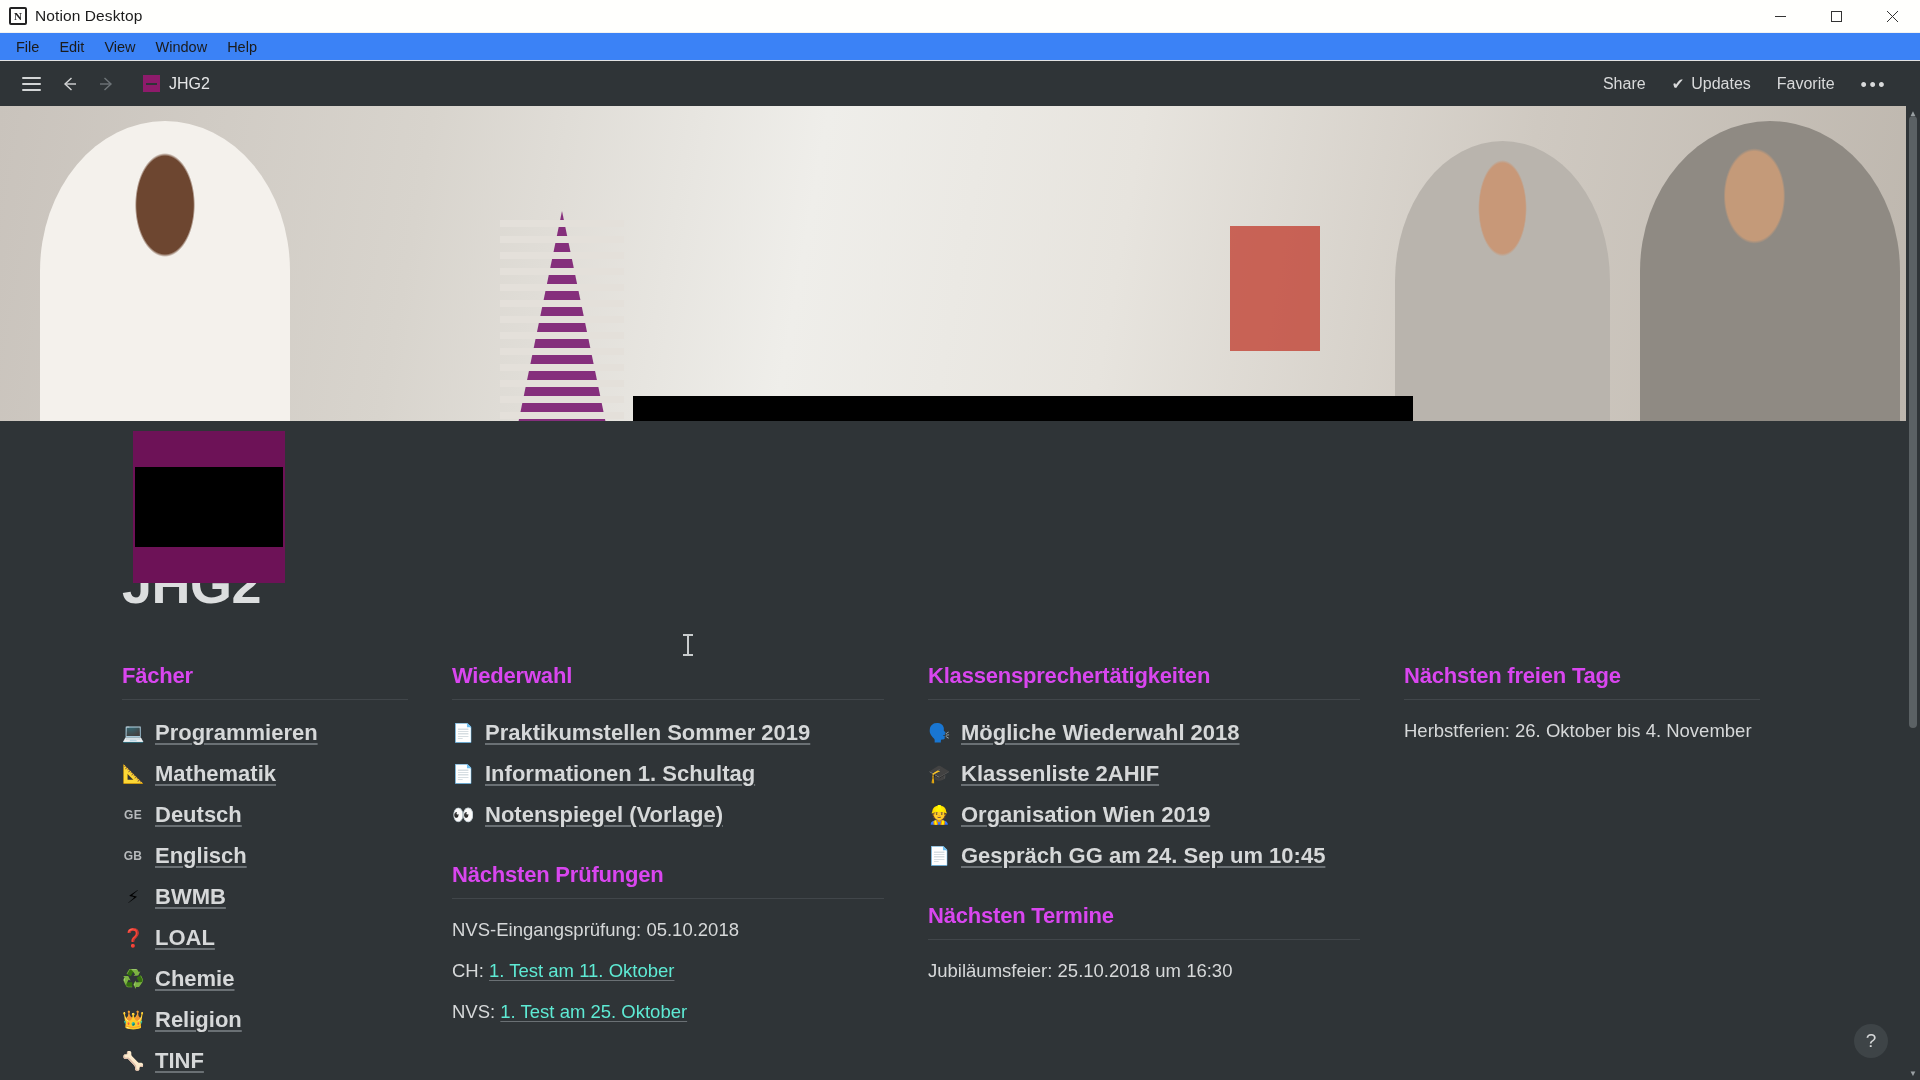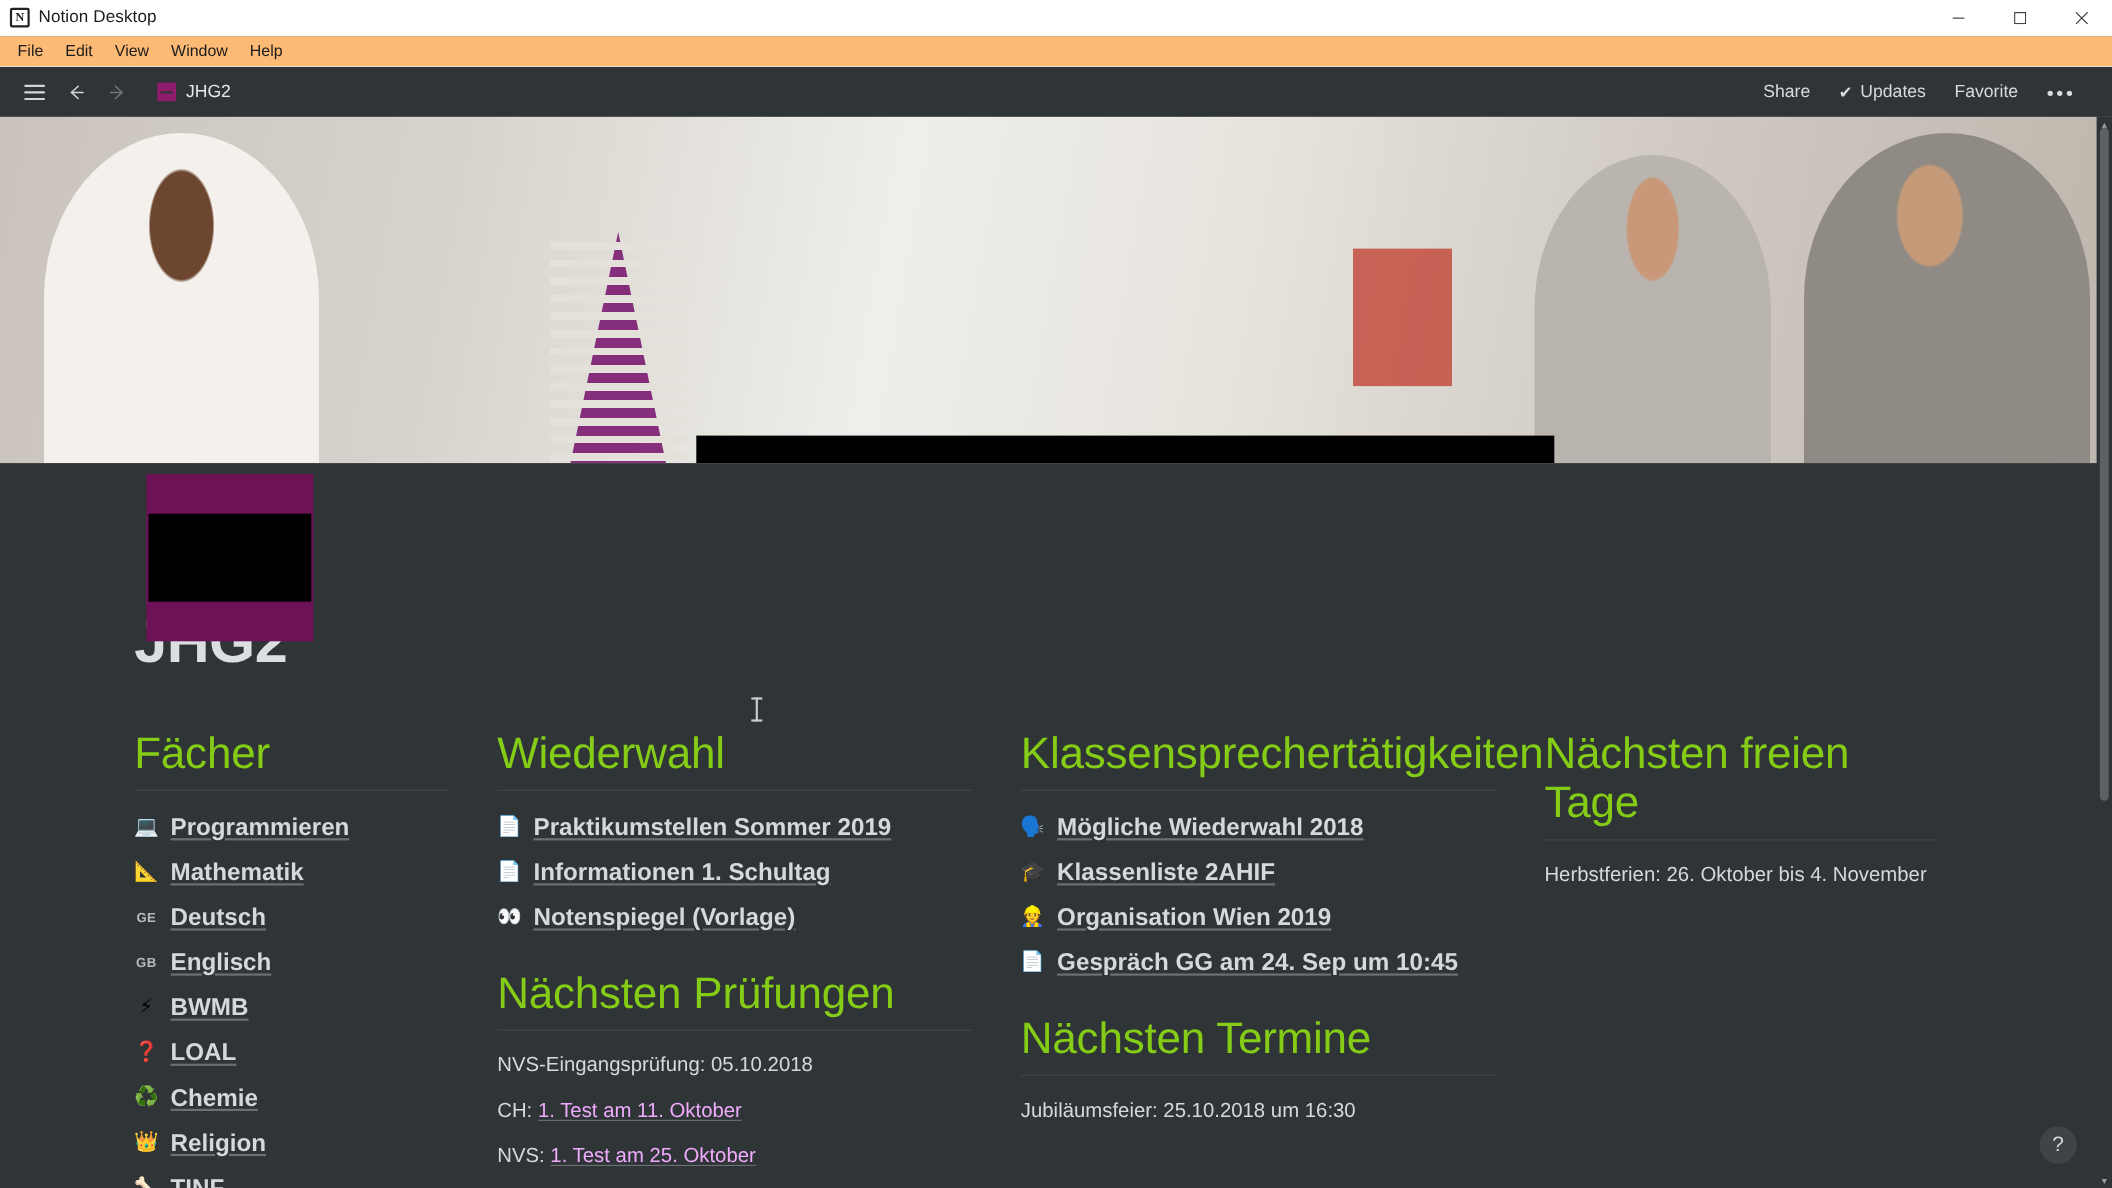--- a/index.html
+++ b/index.html
@@ -27,21 +27,21 @@
   .tb-spacer { flex: 1; }
   .tb-btn {
     width: 56px; height: 33px;
     display: flex; align-items: center; justify-content: center;
     color: #333;
   }
   .tb-btn svg { display: block; }
 
   
   .menubar {
-    height: 28px; background: #fdba74;
+    height: 28px; background: #3b82f6;
     display: flex; align-items: center; padding-left: 6px;
     border-bottom: 1px solid #e2e2e2;
   }
   .menu-item {
     font-size: 14.5px; color: #1b1b1b;
     padding: 3px 10px; border-radius: 2px;
   }
 
   
   .topnav {
@@ -140,21 +140,21 @@
   .columns {
     display: flex; margin: 48px 0 0 122px; gap: 0;
   }
   .col { padding-right: 44px; }
   .col-1 { width: 330px; }
   .col-2 { width: 476px; }
   .col-3 { width: 476px; }
   .col-4 { width: 400px; }
 
   .h2 {
-    font-size: 40px; color: #84cc16; font-weight: normal;
+    font-size: 22px; color: #d946ef; font-weight: bold;
     letter-spacing: -0.2px; margin-bottom: 10px;
   }
   .h2.spaced { margin-top: 32px; }
   .rule { height: 1px; background: #41464a; margin-bottom: 18px; }
 
   .link-row {
     display: flex; align-items: center; gap: 11px;
     margin-bottom: 11px; padding: 2px 0;
   }
   .emoji {
@@ -168,21 +168,21 @@
   .plink {
     font-size: 22px; color: #d6d8d9; font-weight: bold;
     text-decoration: underline; text-underline-offset: 3px;
     text-decoration-color: #6a7074; cursor: pointer;
   }
 
   .factline { font-size: 18.5px; color: #d6d8d9; margin-bottom: 14px; line-height: 1.45; }
   .factline b { font-weight: normal; }
   .factline .val { font-weight: normal; }
   .factline a {
-    color: #f0abfc; text-decoration: underline; text-underline-offset: 3px;
+    color: #5eead4; text-decoration: underline; text-underline-offset: 3px;
     text-decoration-color: #6a7074; font-weight: normal; cursor: pointer;
   }
 
   .caret {
     position: absolute; left: 687px; top: 528px;
     width: 2px; height: 22px; background: #c9cccd;
   }
   .caret::before, .caret::after {
     content: ''; position: absolute; left: -4px; width: 10px; height: 2px; background: #c9cccd;
   }

